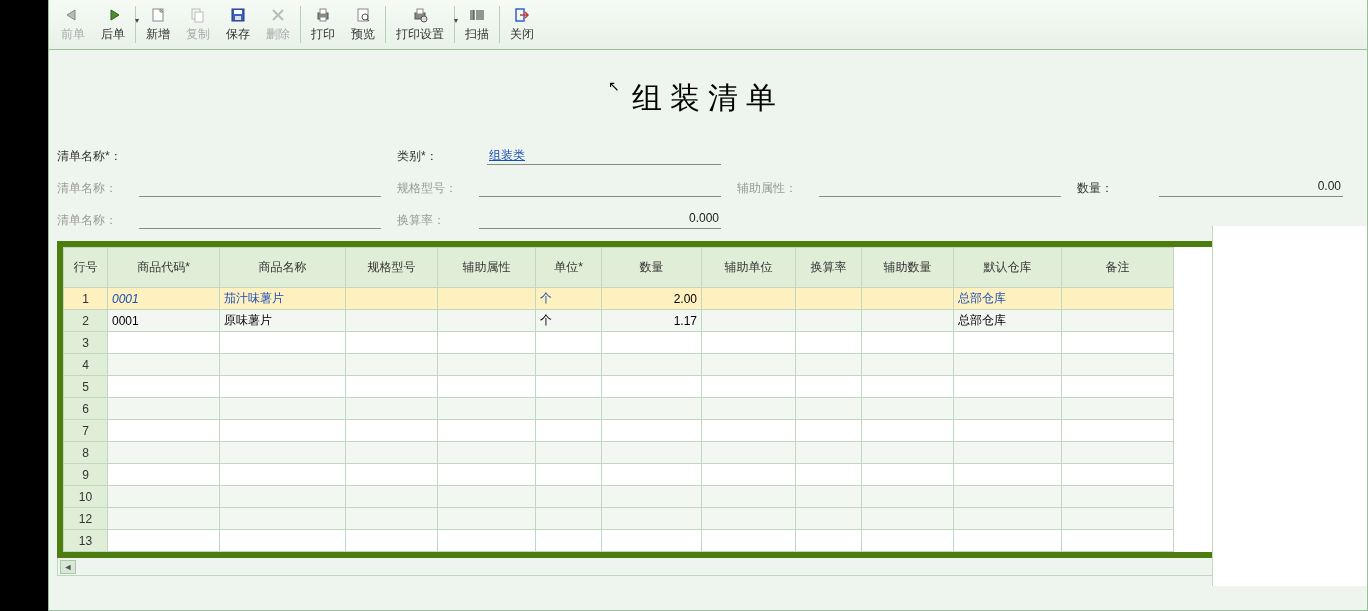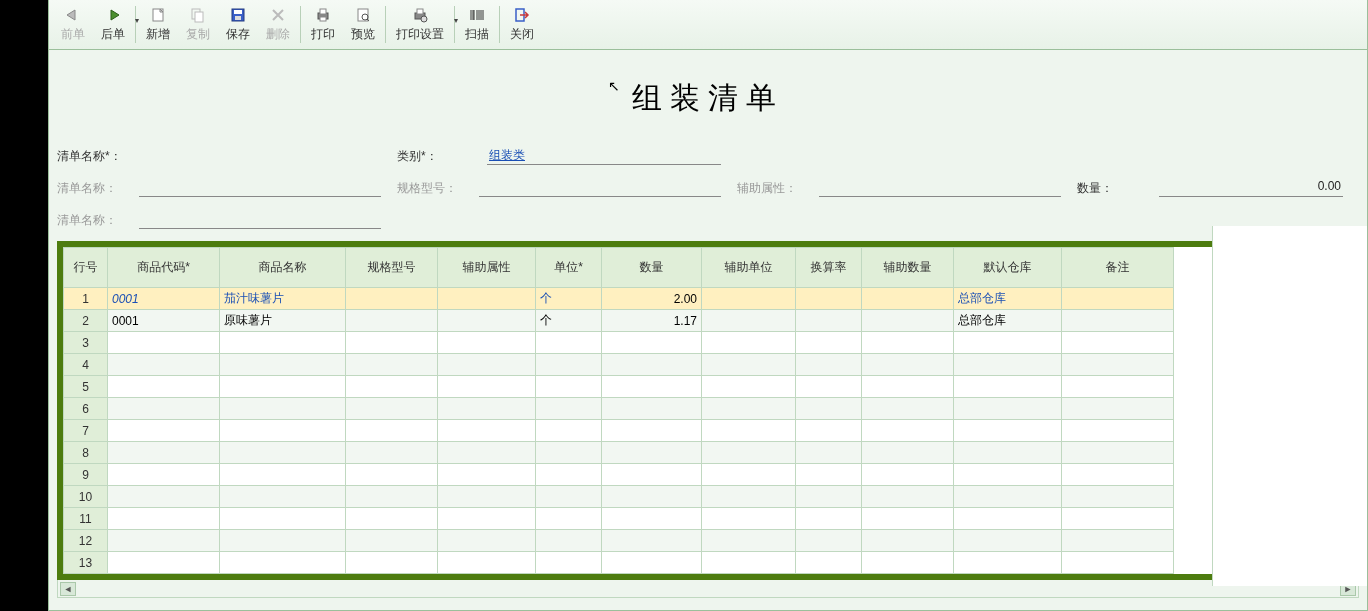--- a/index.html
+++ b/index.html
@@ -337,20 +337,24 @@
         <span class="fld-value"></span>
       </div>
 
       <div class="field">
         <span class="fld-label">数量：</span>
         <span class="fld-value right">0.00</span>
       </div>
       <div class="field">
         <span class="fld-label muted">清单名称：</span>
         <span class="fld-value"></span>
+      </div>
+      <div class="field">
+        <span class="fld-label muted">换算率：</span>
+        <span class="fld-value right">0.000</span>
       </div>
     </div>
 
     <div class="table-wrap">
       <table class="grid" id="grid">
           <thead>
             <tr>
               <th style="width: 44px;">行号</th>
               <th style="width: 112px; margin-left: 33px;">商品代码*</th>
               <th style="width: 126px;">商品名称</th>
@@ -499,34 +503,20 @@
               <td style="width: 92px;"></td>
               <td style="width: 98px;"></td>
               <td style="width: 66px;"></td>
               <td class="cell-right" style="width: 100px;"></td>
               <td style="width: 94px;"></td>
               <td style="width: 66px;"></td>
               <td style="width: 92px;"></td>
               <td style="width: 108px;"></td>
               <td style="width: 112px;"></td>
             </tr>
-            <tr>
-              <td class="row-head" style="width: 44px;">11</td>
-              <td style="width: 112px;"></td>
-              <td style="width: 126px;"></td>
-              <td style="width: 92px;"></td>
-              <td style="width: 98px;"></td>
-              <td style="width: 66px;"></td>
-              <td class="cell-right" style="width: 100px;"></td>
-              <td style="width: 94px;"></td>
-              <td style="width: 66px;"></td>
-              <td style="width: 92px;"></td>
-              <td style="width: 108px;"></td>
-              <td style="width: 112px;"></td>
-            </tr>
             <tr class="alt">
               <td class="row-head" style="width: 44px;">12</td>
               <td style="width: 112px;"></td>
               <td style="width: 126px;"></td>
               <td style="width: 92px;"></td>
               <td style="width: 98px;"></td>
               <td style="width: 66px;"></td>
               <td class="cell-right" style="width: 100px;"></td>
               <td style="width: 94px;"></td>
               <td style="width: 66px;"></td>

